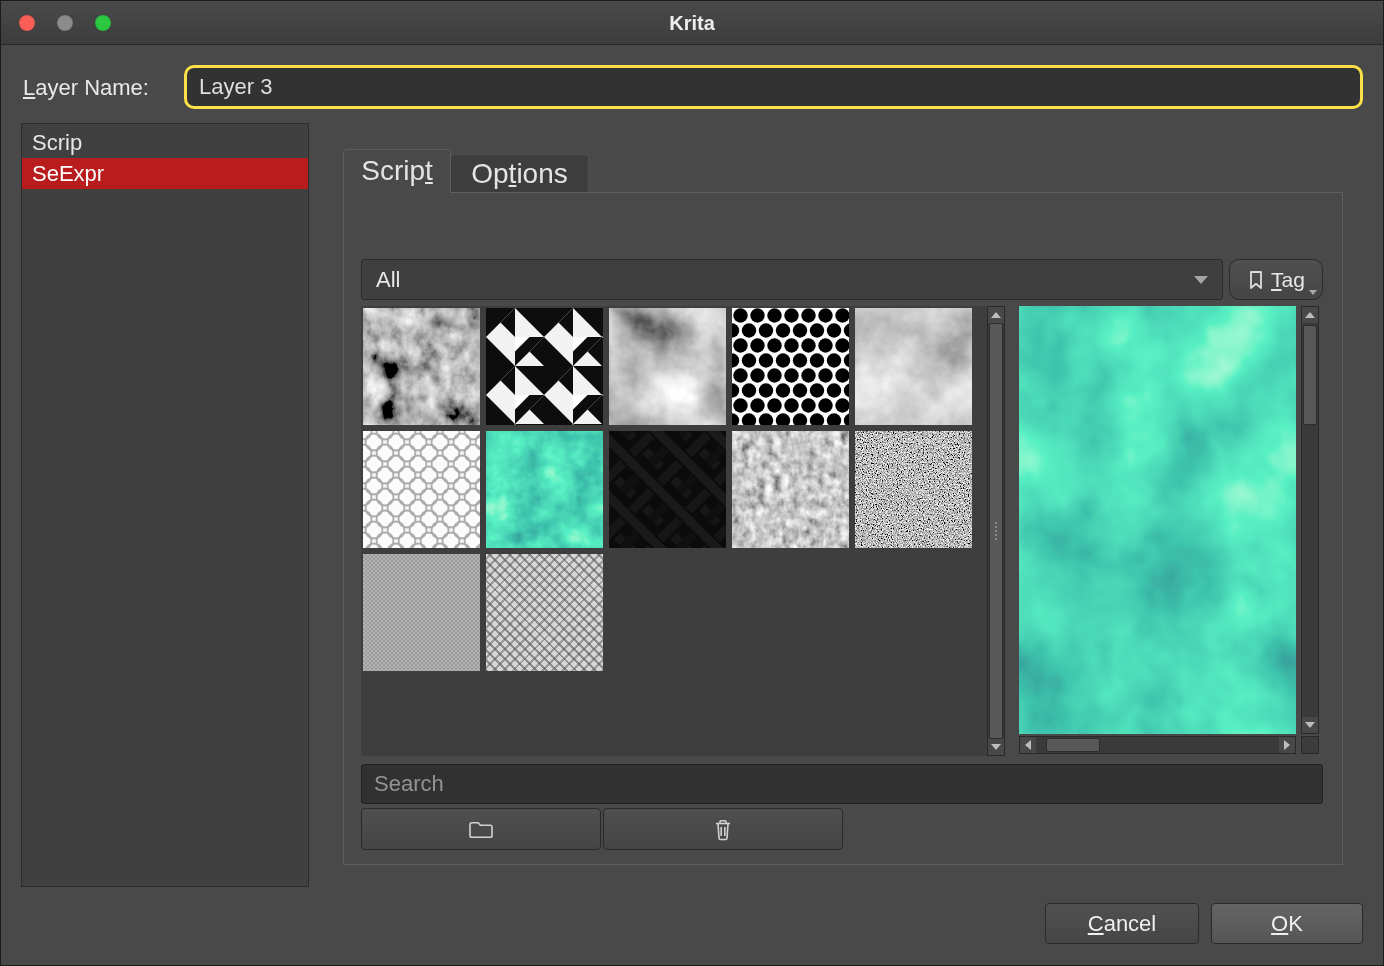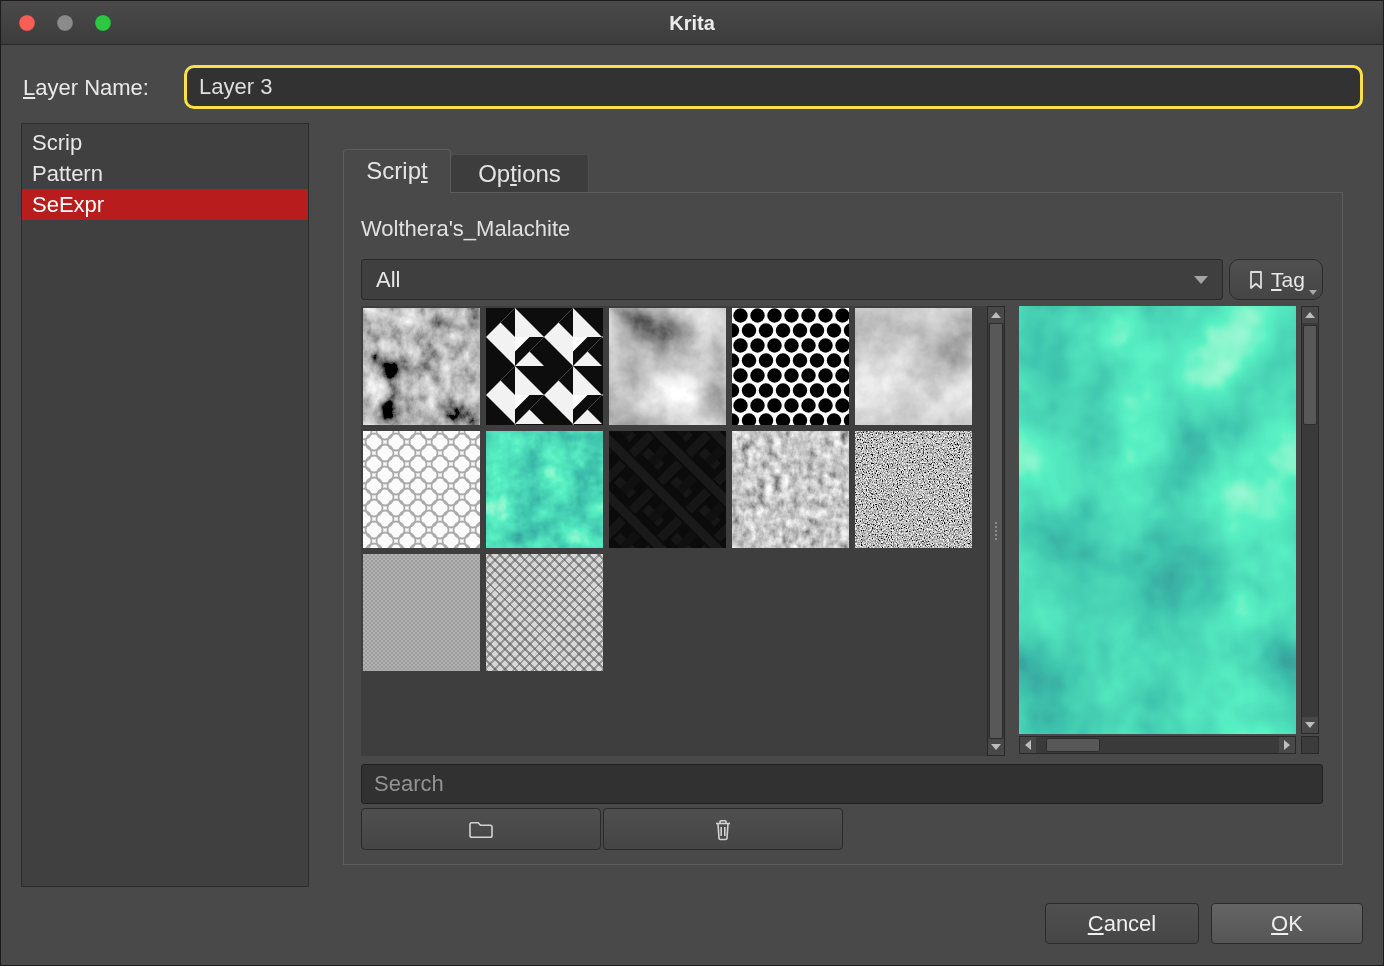--- a/index.html
+++ b/index.html
@@ -28,21 +28,21 @@
                border-radius:10px;color:#dfdfdf;font-size:22px;padding:0 12px;
                font-family:inherit;outline:none}
 
   
   .genlist{position:absolute;left:20px;top:122px;width:288px;height:764px;
            background:#404040;border:1px solid #2c2c2c;box-sizing:border-box;padding-top:3px}
   .gitem{height:31px;line-height:31px;padding-left:10px;font-size:22px;color:#e6e6e6;cursor:default}
   .gitem.selected{background:#b91c1c;color:#fff}
 
   
-  .tab{position:absolute;box-sizing:border-box;text-align:center;font-size:24px;
+  .tab{position:absolute;box-sizing:border-box;text-align:center;font-size:28px;
        color:#e4e4e4;cursor:default}
   .tab.active{left:342px;top:148px;width:108px;height:44px;line-height:42px;
               background:#494949;border:1px solid #5d5d5d;border-bottom:none;
               border-radius:4px 4px 0 0;z-index:3}
   .tab.inactive{left:449px;top:153px;width:139px;height:39px;line-height:38px;
                 background:#3d3d3d;border:1px solid #4f4f4f;border-bottom:none;
                 border-radius:4px 4px 0 0;z-index:1}
   .frame{position:absolute;left:342px;top:191px;width:1000px;height:673px;
          border:1px solid #5d5d5d;box-sizing:border-box;z-index:2}
 
@@ -232,29 +232,27 @@
     <span class="tl gray"></span>
     <span class="tl green"></span>
     <div class="title">Krita</div>
   </div>
 
   <label class="layer-label"><u>L</u>ayer Name:</label>
   <input class="layer-input" type="text" value="Layer 3" style="">
 
   <div class="genlist">
     <div class="gitem">Scrip</div>
-    <div class="gitem">Pattern</div>
     <div class="gitem selected">SeExpr</div>
   </div>
 
   <div class="tab active">Scrip<u>t</u></div>
   <div class="tab inactive">Op<u>t</u>ions</div>
   <div class="frame"></div>
 
-  <div class="pattern-name">Wolthera's_Malachite</div>
 
   <div class="combo">
     <span>All</span>
     <span class="combo-arrow"></span>
   </div>
   <div class="tagbtn">
     <svg width="18" height="22" viewBox="0 0 18 22">
       <path d="M4 3 h10 v16 l-5 -4.2 L4 19 Z" fill="none" stroke="#dcdcdc" stroke-width="1.8" stroke-linejoin="round"></path>
     </svg>
     <span><u>T</u>ag</span>

